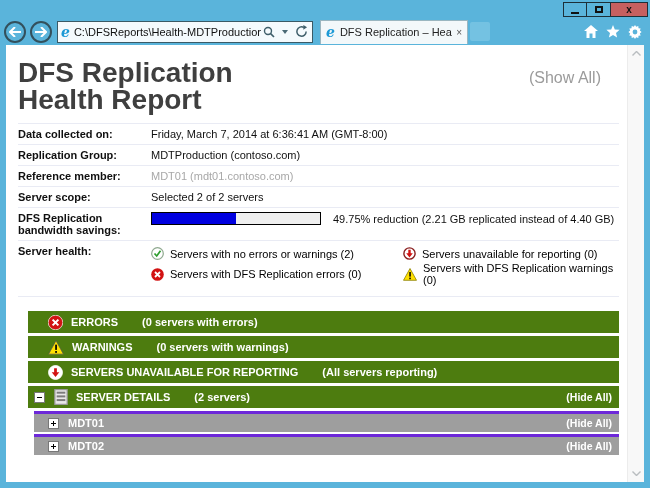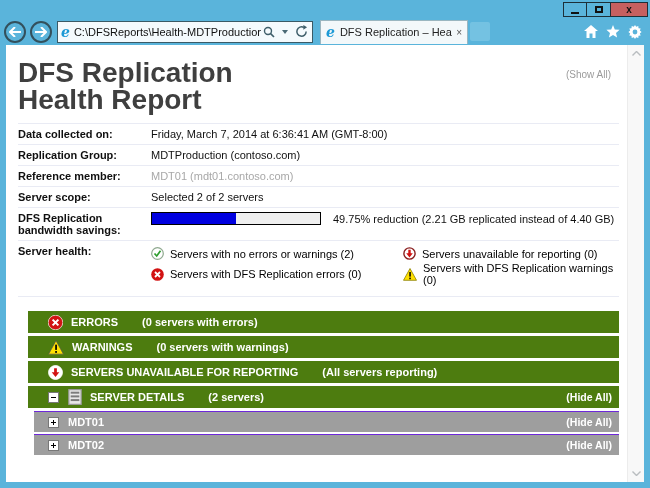--- a/index.html
+++ b/index.html
@@ -36,21 +36,21 @@
 
   
   .viewport { position:absolute; top:45px; left:6px; right:6px; bottom:6px; background:#fff; display:flex; }
   .content { flex:1; overflow:hidden; position:relative; padding:14px 8px 0 12px; }
   .scrollbar { flex:0 0 17px; background:#f8f8f8; border-left:1px solid #ececec; position:relative; }
   .sb-arrow { position:absolute; left:0; width:17px; height:17px; display:flex; align-items:center; justify-content:center; cursor:pointer; }
   .sb-up { top:0; } .sb-down { bottom:0; }
 
   
   .report-title { font-size:28px; line-height:27px; font-weight:bold; color:#3f3f3f; }
-  .show-all { position:absolute; top:24px; right:16px; font-size:10px; color:#9b9b9b; cursor:pointer; }
+  .show-all { position:absolute; top:24px; right:26px; font-size:16px; color:#9b9b9b; cursor:pointer; }
 
   
   .fields { margin-top:10px; border-top:1px solid #e9ebf4; font-size:11px; }
   .frow { display:flex; border-bottom:1px solid #e9ebf4; padding:4px 0; align-items:flex-start; }
   .frow-label { width:133px; flex:0 0 auto; font-weight:bold; color:#101010; }
   .frow-value { color:#111; }
   .muted { color:#a8a8a8; }
 
   .bw-wrap { display:flex; align-items:center; }
   .bw-bar { width:170px; height:13px; border:1px solid #000; background:#efefef; flex:0 0 auto; }
@@ -60,25 +60,25 @@
   .health-grid { display:grid; grid-template-columns:252px 1fr; row-gap:2px; padding:2px 0 6px 0; }
   .health-item { display:flex; align-items:center; gap:6px; }
   .health-item svg { flex:0 0 auto; }
 
   
   .accordion { margin:14px 0 0 10px; }
   .acc-bar { background:#4d7c0f; height:22px; margin-bottom:3px; display:flex; align-items:center; color:#fff; font-size:11px; font-weight:bold; padding:0 7px 0 20px; cursor:pointer; }
   .acc-bar .count { margin-left:24px; }
   .acc-bar svg { margin-right:8px; flex:0 0 auto; }
   .acc-action { margin-left:auto; font-weight:bold; font-size:10.5px; color:#fff; cursor:pointer; }
-  .acc-bar.with-box { padding-left:20px;text-align:right; }
+  .acc-bar.with-box { padding-left:6px;text-align:right; }
   .expand-box { width:11px; height:11px; background:#fff; border:1px solid #777; position:relative; margin-right:9px; flex:0 0 auto; cursor:pointer; }
   .expand-box::before { content:""; position:absolute; left:2px; right:2px; top:4px; height:1px; background:#000; }
   .expand-box.plus::after { content:""; position:absolute; top:2px; bottom:2px; left:4px; width:1px; background:#000; }
-  .server-row { background:#9e9e9e; border-top:1px solid #6d28d9; height:21px; margin:0 0 2px 6px; display:flex; align-items:center; color:#fff; font-size:11px; font-weight:bold; padding:0 7px 0 14px; cursor:pointer; }
+  .server-row { background:#9e9e9e; border-top:3px solid #6d28d9; height:21px; margin:0 0 2px 6px; display:flex; align-items:center; color:#fff; font-size:11px; font-weight:bold; padding:0 7px 0 14px; cursor:pointer; }
   .server-row .acc-action { font-weight:bold; }
 </style>
 </head>
 <body>
 
 <div class="window">
 
   <div class="titlebar">
     <div class="win-controls">
       <div class="win-btn btn-min">

